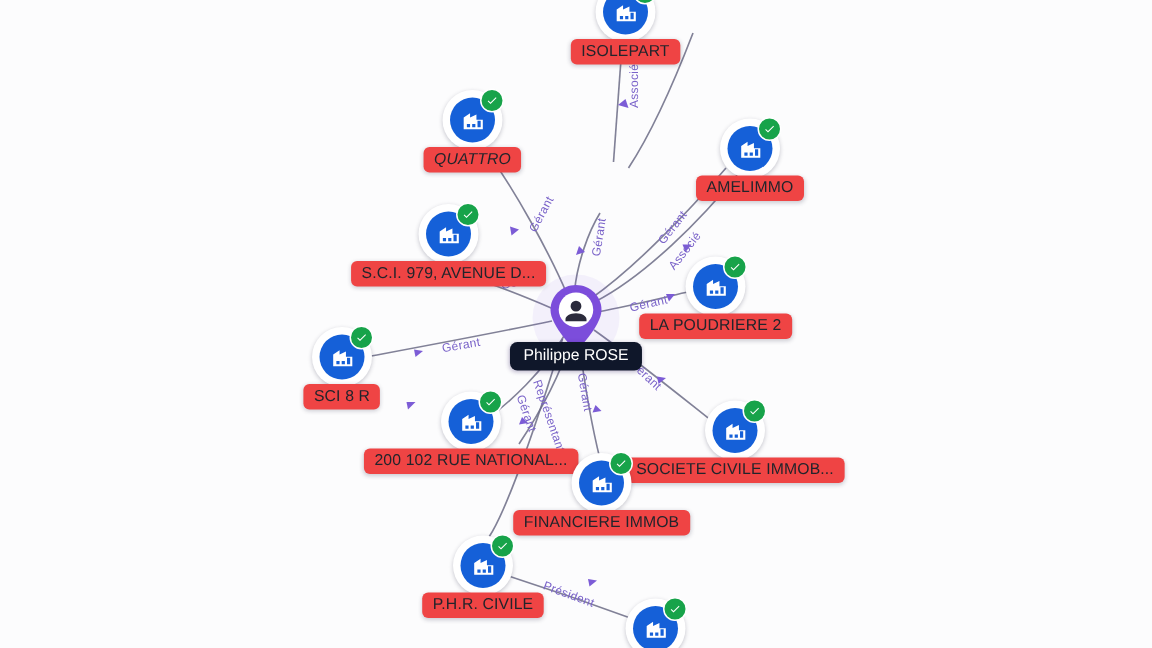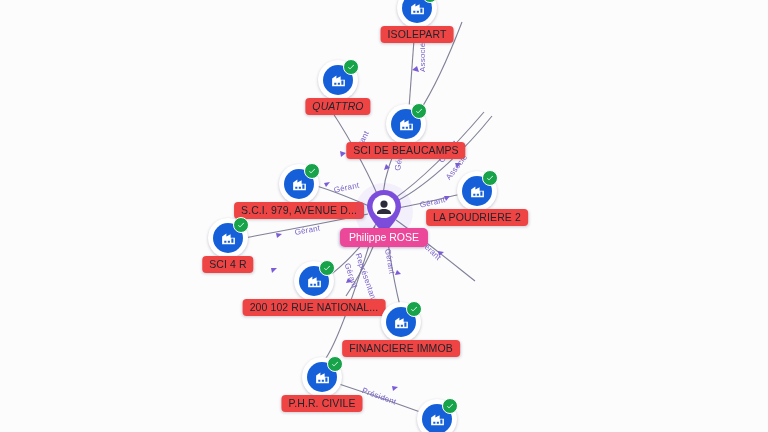--- a/index.html
+++ b/index.html
@@ -113,21 +113,21 @@
     position: relative;
     width: 40px;
     height: 48px;
   }
   .pin svg { display: block; }
   .person-label {
     position: absolute;
     left: 50%;
     transform: translateX(-50%);
     top: 40px;
-    background: #ec4899;
+    background: #0f172a;
     color: #ffffff;
     border-radius: 5px;
     padding: 3px 9px 4px 9px;
     font-size: 10.5px;
     white-space: nowrap;
     box-shadow: 0 1px 3px rgba(40,20,90,.3);
   }
 </style>
 </head>
 <body>
@@ -200,54 +200,54 @@
           <path fill="#ffffff" d="M3 20V9l6-4v4l6-3v5h6v9H3zm3-2h3v-3H6v3zm5 0h3v-3h-3v3zm5 0h3v-6h-3v6z"></path>
         </svg>
       </div>
       <div class="badge">
         
       </div>
     </div>
     <div class="node-label">ISOLEPART</div>
   </div>
 
-  <div class="node" style="left:338px; top:80px;font-style:italic;">
+  <div class="node" style="left:315px; top:80px;font-style:italic;">
     <div class="node-disc">
       <div class="node-inner">
         <svg width="17" height="17" viewBox="0 0 24 24">
             <path fill="#ffffff" d="M3 20V9l6-4v4l6-3v5h6v9H3zm3-2h3v-3H6v3zm5 0h3v-3h-3v3zm5 0h3v-6h-3v6z"></path>
           </svg>
       </div>
       <div class="badge">
         <svg width="8" height="8" viewBox="0 0 24 24">
             <path fill="#ffffff" d="M9 16.2 4.8 12l-1.4 1.4L9 19 21 7l-1.4-1.4z"></path>
           </svg>
       </div>
     </div>
     <div class="node-label">QUATTRO</div>
   </div>
 
-  <div class="node" style="left:406px; top:124px;">
-    <div class="node-disc">
-      <div class="node-inner">
-        <svg width="17" height="17" viewBox="0 0 24 24">
-            <path fill="#ffffff" d="M3 20V9l6-4v4l6-3v5h6v9H3zm3-2h3v-3H6v3zm5 0h3v-3h-3v3zm5 0h3v-6h-3v6z"></path>
-          </svg>
-      </div>
-      <div class="badge">
-        <svg width="8" height="8" viewBox="0 0 24 24">
-            <path fill="#ffffff" d="M9 16.2 4.8 12l-1.4 1.4L9 19 21 7l-1.4-1.4z"></path>
-          </svg>
-      </div>
-    </div>
-    <div class="node-label">SCI DE BEAUCAMPS</div>
-  </div>
-
-
-  <div class="node" style="left:299px; top:184px;">
+
+  <div class="node" style="left:500px; top:99px;">
+    <div class="node-disc">
+      <div class="node-inner">
+        <svg width="17" height="17" viewBox="0 0 24 24">
+            <path fill="#ffffff" d="M3 20V9l6-4v4l6-3v5h6v9H3zm3-2h3v-3H6v3zm5 0h3v-3h-3v3zm5 0h3v-6h-3v6z"></path>
+          </svg>
+      </div>
+      <div class="badge">
+        <svg width="8" height="8" viewBox="0 0 24 24">
+            <path fill="#ffffff" d="M9 16.2 4.8 12l-1.4 1.4L9 19 21 7l-1.4-1.4z"></path>
+          </svg>
+      </div>
+    </div>
+    <div class="node-label">AMELIMMO</div>
+  </div>
+
+  <div class="node" style="left:299px; top:156px;">
     <div class="node-disc">
       <div class="node-inner">
         <svg width="17" height="17" viewBox="0 0 24 24">
             <path fill="#ffffff" d="M3 20V9l6-4v4l6-3v5h6v9H3zm3-2h3v-3H6v3zm5 0h3v-3h-3v3zm5 0h3v-6h-3v6z"></path>
           </svg>
       </div>
       <div class="badge">
         <svg width="8" height="8" viewBox="0 0 24 24">
             <path fill="#ffffff" d="M9 16.2 4.8 12l-1.4 1.4L9 19 21 7l-1.4-1.4z"></path>
           </svg>
@@ -278,39 +278,54 @@
         <svg width="17" height="17" viewBox="0 0 24 24">
             <path fill="#ffffff" d="M3 20V9l6-4v4l6-3v5h6v9H3zm3-2h3v-3H6v3zm5 0h3v-3h-3v3zm5 0h3v-6h-3v6z"></path>
           </svg>
       </div>
       <div class="badge">
         <svg width="8" height="8" viewBox="0 0 24 24">
             <path fill="#ffffff" d="M9 16.2 4.8 12l-1.4 1.4L9 19 21 7l-1.4-1.4z"></path>
           </svg>
       </div>
     </div>
-    <div class="node-label">SCI 4 R</div>
+    <div class="node-label">SCI 8 R</div>
   </div>
 
   <div class="node" style="left:314px; top:281px;">
     <div class="node-disc">
       <div class="node-inner">
         <svg width="17" height="17" viewBox="0 0 24 24">
             <path fill="#ffffff" d="M3 20V9l6-4v4l6-3v5h6v9H3zm3-2h3v-3H6v3zm5 0h3v-3h-3v3zm5 0h3v-6h-3v6z"></path>
           </svg>
       </div>
       <div class="badge">
         <svg width="8" height="8" viewBox="0 0 24 24">
             <path fill="#ffffff" d="M9 16.2 4.8 12l-1.4 1.4L9 19 21 7l-1.4-1.4z"></path>
           </svg>
       </div>
     </div>
     <div class="node-label">200 102 RUE NATIONAL...</div>
   </div>
 
+  <div class="node" style="left:490px; top:287px;">
+    <div class="node-disc">
+      <div class="node-inner">
+        <svg width="17" height="17" viewBox="0 0 24 24">
+            <path fill="#ffffff" d="M3 20V9l6-4v4l6-3v5h6v9H3zm3-2h3v-3H6v3zm5 0h3v-3h-3v3zm5 0h3v-6h-3v6z"></path>
+          </svg>
+      </div>
+      <div class="badge">
+        <svg width="8" height="8" viewBox="0 0 24 24">
+            <path fill="#ffffff" d="M9 16.2 4.8 12l-1.4 1.4L9 19 21 7l-1.4-1.4z"></path>
+          </svg>
+      </div>
+    </div>
+    <div class="node-label">SOCIETE CIVILE IMMOB...</div>
+  </div>
 
   <div class="node" style="left:401px; top:322px;">
     <div class="node-disc">
       <div class="node-inner">
         <svg width="17" height="17" viewBox="0 0 24 24">
             <path fill="#ffffff" d="M3 20V9l6-4v4l6-3v5h6v9H3zm3-2h3v-3H6v3zm5 0h3v-3h-3v3zm5 0h3v-6h-3v6z"></path>
           </svg>
       </div>
       <div class="badge">
         <svg width="8" height="8" viewBox="0 0 24 24">

